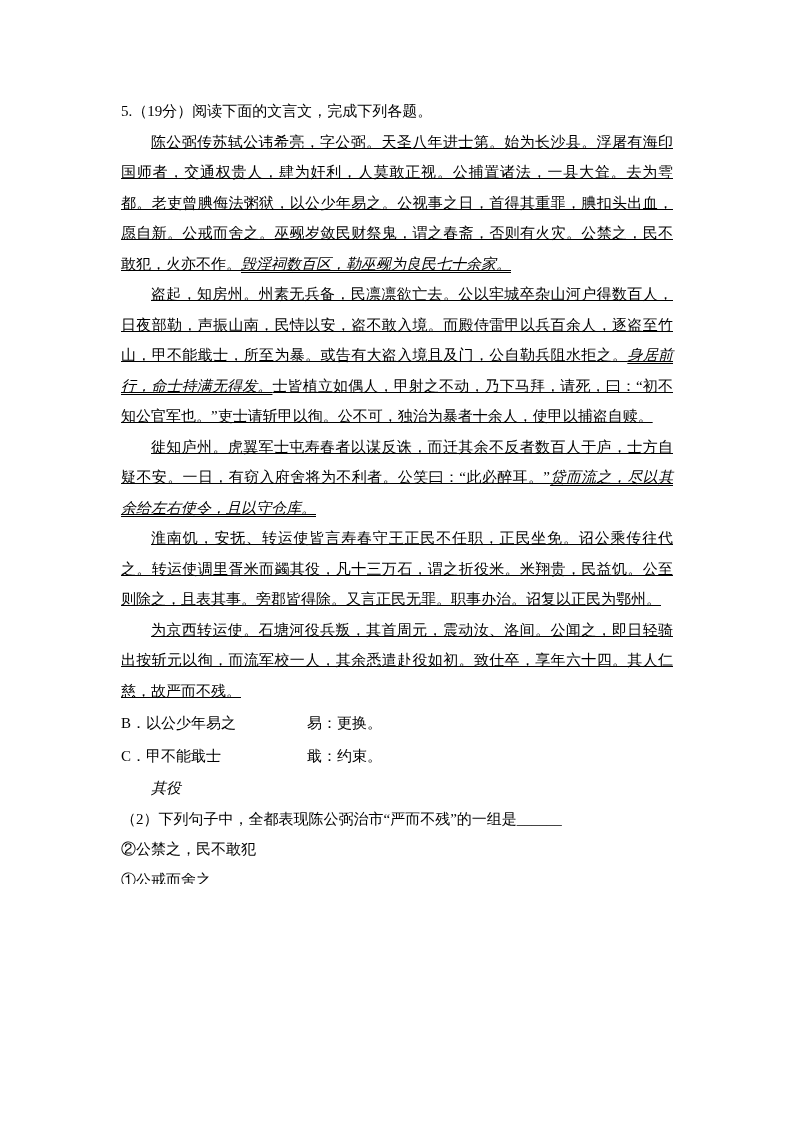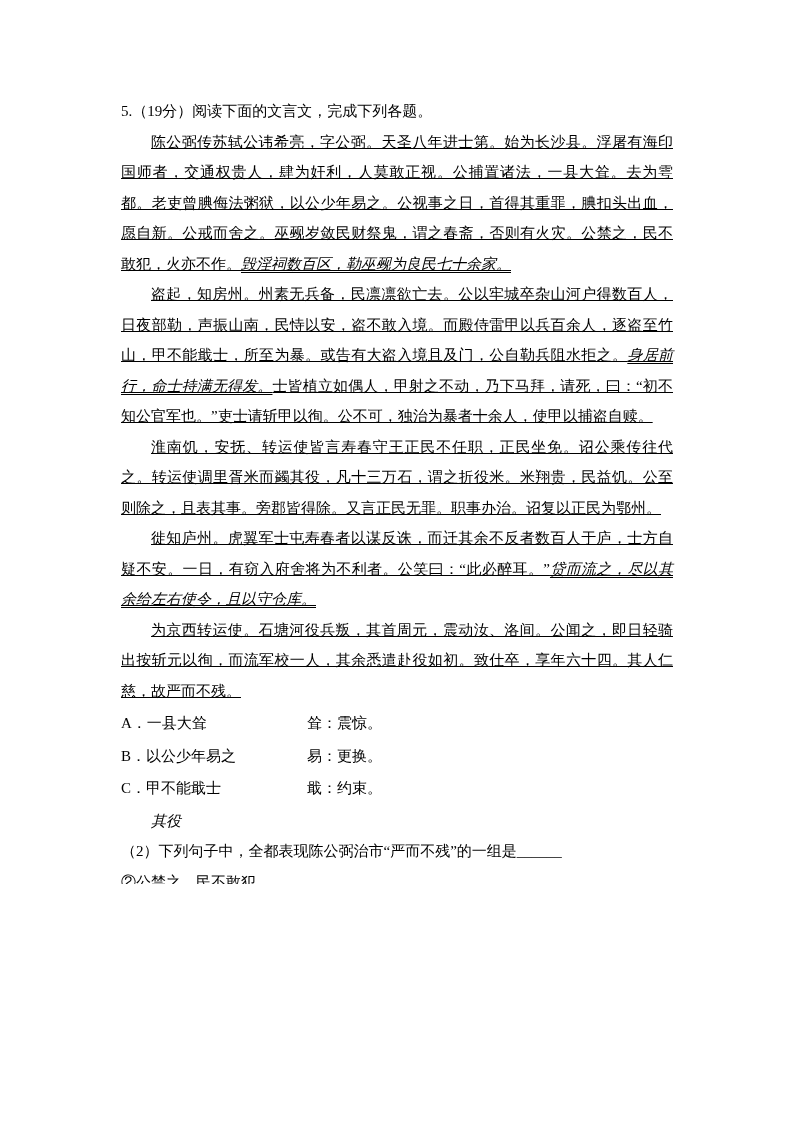--- a/index.html
+++ b/index.html
@@ -32,33 +32,27 @@
 </head>
 <body>
 
 <div class="page">
   <div class="content">
     <p>5.（19分）阅读下面的文言文，完成下列各题。</p>
 
     <div>
         <p class="para"><span>陈公弼传苏轼公讳希亮，字公弼。天圣八年进士第。始为长沙县。浮屠有海印国师者，交通权贵人，肆为奸利，人莫敢正视。公捕置诸法，一县大耸。去为雩都。老吏曾腆侮法粥狱，以公少年易之。公视事之日，首得其重罪，腆扣头出血，愿自新。公戒而舍之。巫觋岁敛民财祭鬼，谓之春斋，否则有火灾。公禁之，民不敢犯，火亦不作。</span><span class="u">毁淫祠数百区，勒巫觋为良民七十余家。</span></p>
         <p class="para"><span>盗起，知房州。州素无兵备，民凛凛欲亡去。公以牢城卒杂山河户得数百人，日夜部勒，声振山南，民恃以安，盗不敢入境。而殿侍雷甲以兵百余人，逐盗至竹山，甲不能戢士，所至为暴。或告有大盗入境且及门，公自勒兵阻水拒之。</span><span class="u">身居前行，命士持满无得发。</span><span>士皆植立如偶人，甲射之不动，乃下马拜，请死，曰：“初不知公官军也。”吏士请斩甲以徇。公不可，独治为暴者十余人，使甲以捕盗自赎。</span></p>
+        <p class="para"><span>徙知庐州。虎翼军士屯寿春者以谋反诛，而迁其余不反者数百人于庐，士方自疑不安。一日，有窃入府舍将为不利者。公笑曰：“此必醉耳。”</span><span class="u">贷而流之，尽以其余给左右使令，且以守仓库。</span></p>
         <p class="para"><span>淮南饥，安抚、转运使皆言寿春守王正民不任职，正民坐免。诏公乘传往代之。转运使调里胥米而蠲其役，凡十三万石，谓之折役米。米翔贵，民益饥。公至则除之，且表其事。旁郡皆得除。又言正民无罪。职事办治。诏复以正民为鄂州。</span></p>
-        <p class="para"><span>徙知庐州。虎翼军士屯寿春者以谋反诛，而迁其余不反者数百人于庐，士方自疑不安。一日，有窃入府舍将为不利者。公笑曰：“此必醉耳。”</span><span class="u">贷而流之，尽以其余给左右使令，且以守仓库。</span></p>
         <p class="para"><span>为京西转运使。石塘河役兵叛，其首周元，震动汝、洛间。公闻之，即日轻骑出按斩元以徇，而流军校一人，其余悉遣赴役如初。致仕卒，享年六十四。其人仁慈，故严而不残。</span></p>
       </div>
 
 
     <div class="options">
-        <div class="option">
-          <div class="option-main">
-            <span class="option-left"><span>A．</span><span>一县大耸</span></span>
-            <span class="option-expl">耸：震惊。</span>
-          </div>
-        </div>
         <div class="option">
           <div class="option-main">
             <span class="option-left"><span>B．</span><span>以公少年易之</span></span>
             <span class="option-expl">易：更换。</span>
           </div>
         </div>
         <div class="option">
           <div class="option-main">
             <span class="option-left"><span>C．</span><span>甲不能戢士</span></span>
             <span class="option-expl">戢：约束。</span>

